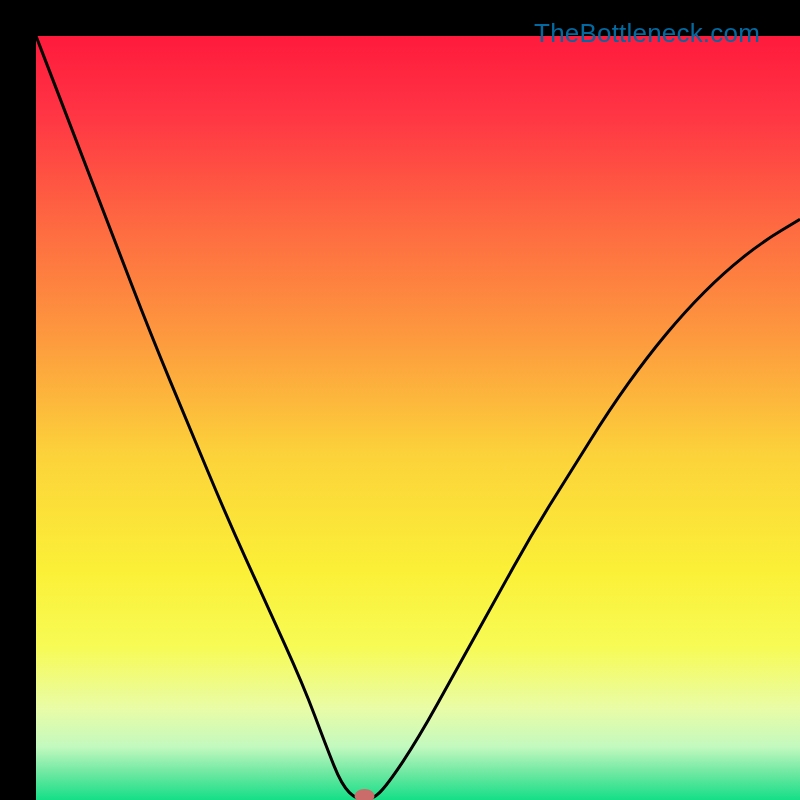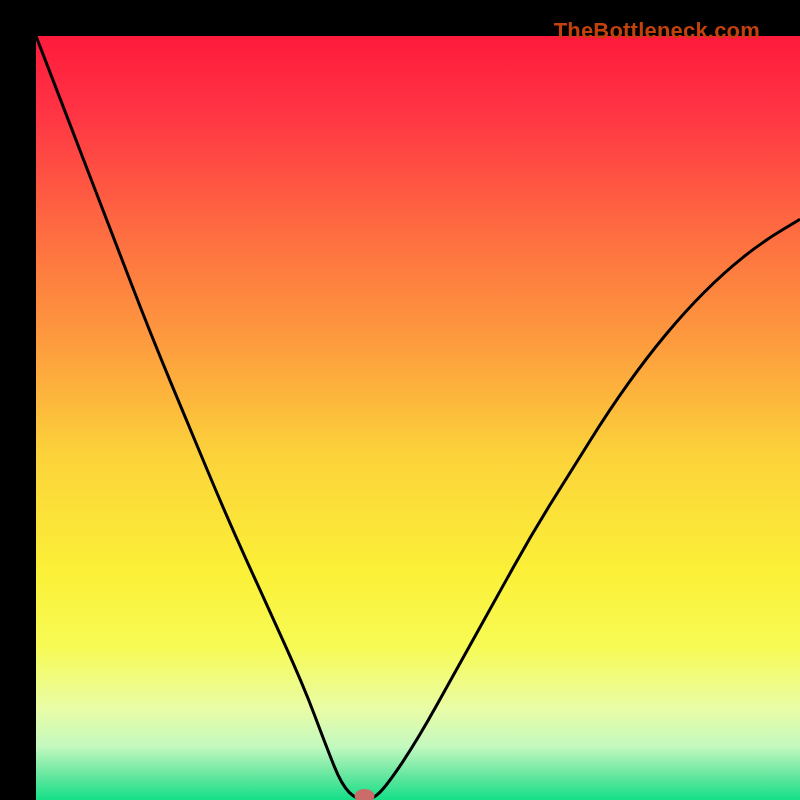--- a/index.html
+++ b/index.html
@@ -24,23 +24,23 @@
     position: absolute;
     left: 18px;
     top: 18px;
     width: 764px;
     height: 764px;
   }
   .watermark {
     position: absolute;
     top: 0px;
     right: 22px;
-    color: #c2410c;
-    font-size: 22px;
-    font-weight: 700;
+    color: #0369a1;
+    font-size: 26px;
+    font-weight: 400;
     letter-spacing: 0.2px;
     z-index: 5;
     font-family: Arial, sans-serif;
   }
   svg {
     display: block;
   }
 </style>
 </head>
 <body>

